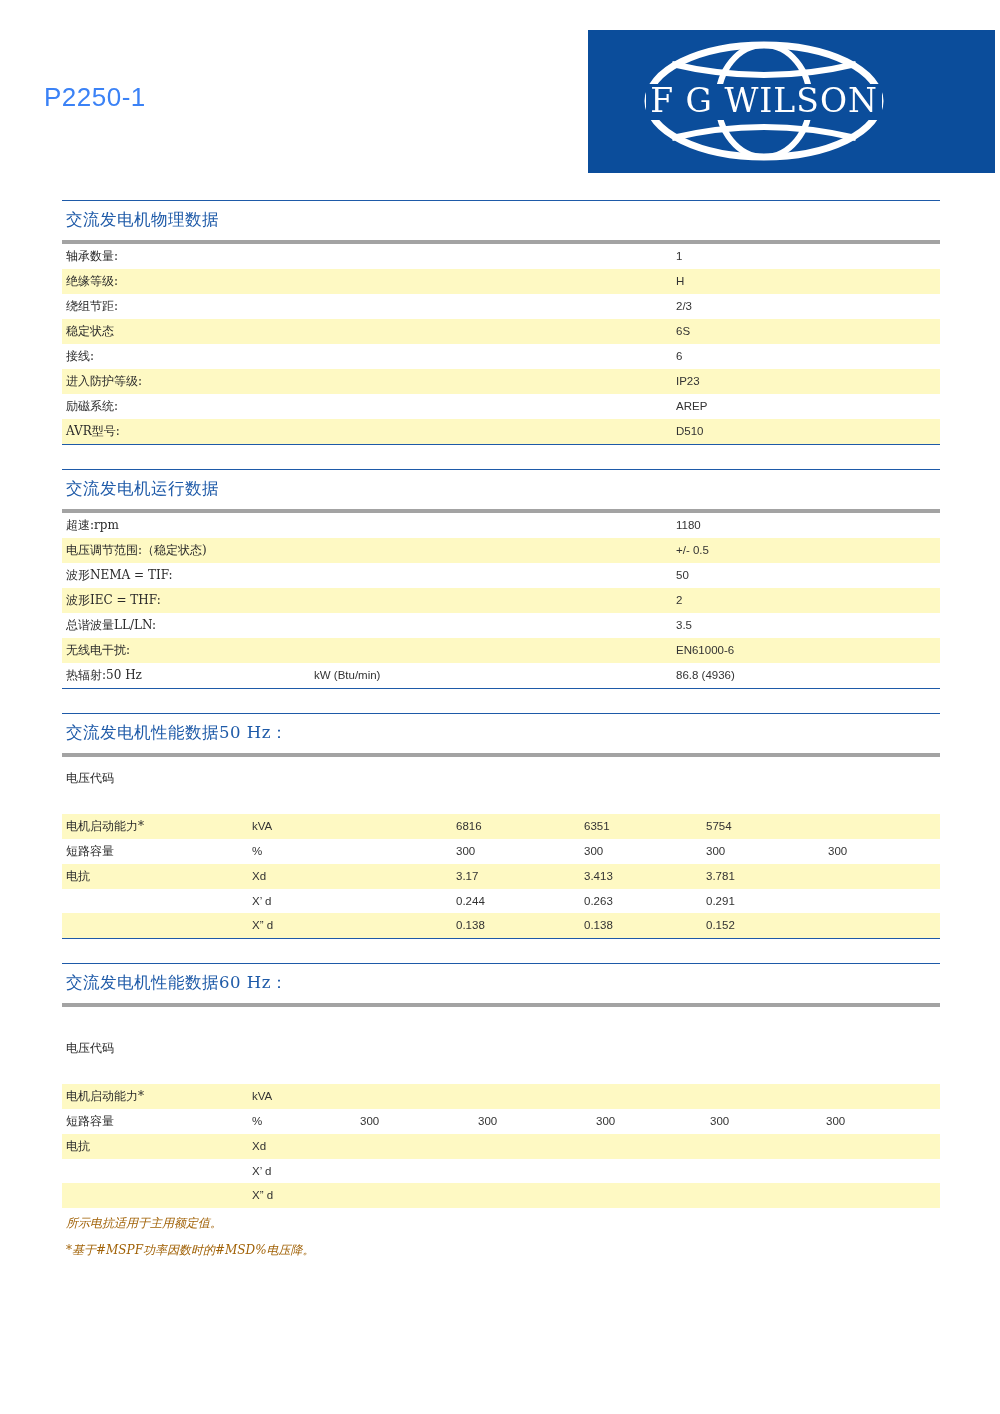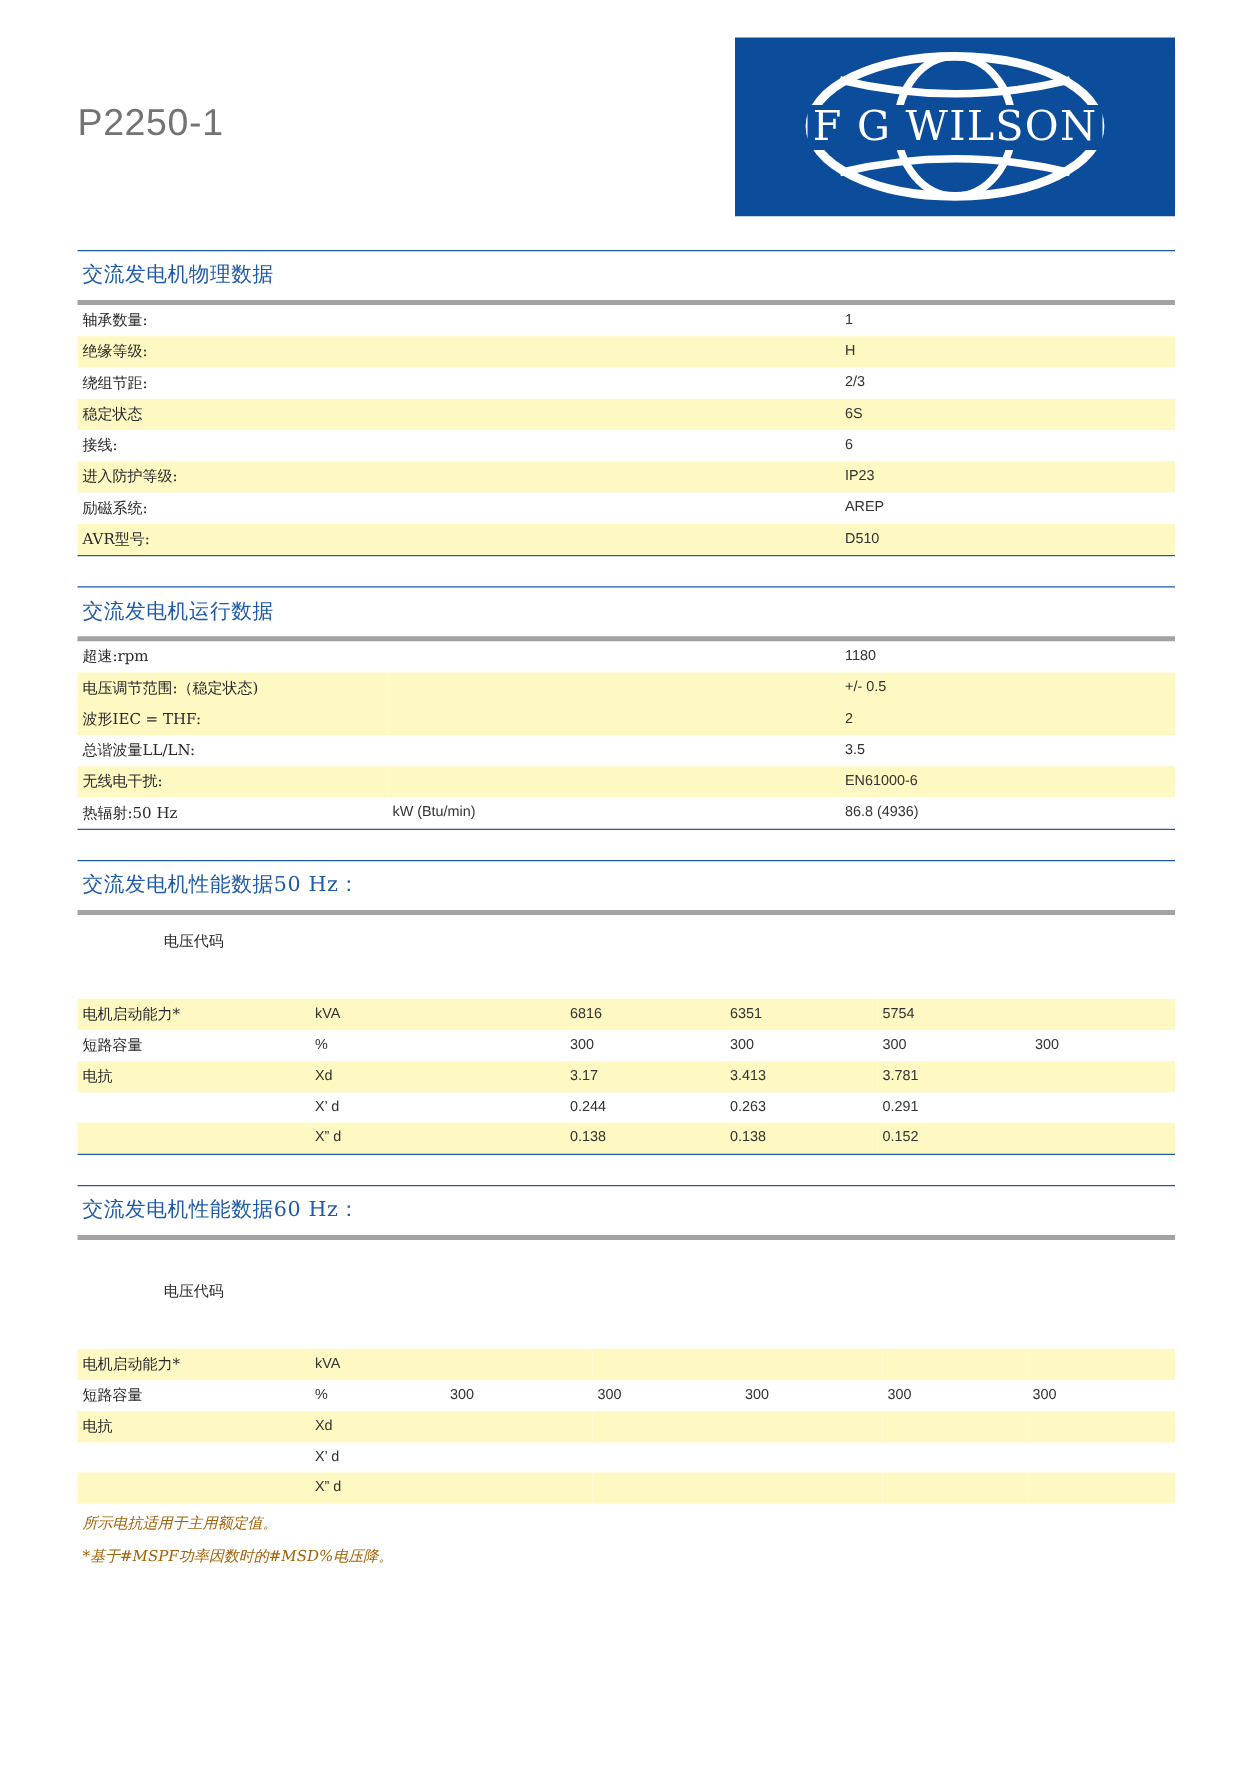--- a/index.html
+++ b/index.html
@@ -21,32 +21,32 @@
     height: 1414px;
   }
 
   
   .header {
     position: relative;
     height: 175px;
   }
   .doc-title {
     position: absolute;
-    left: 62px;
+    left: 44px;
     top: 82px;
-    font-size: 30px;
-    color: #737373;
+    font-size: 26px;
+    color: #3b82f6;
     font-weight: 400;
     letter-spacing: 0.5px;
   }
   .logo-box {
     position: absolute;
     left: 588px;
     top: 30px;
-    width: 352px;
+    width: 407px;
     height: 143px;
     background: #0b4d9b;
   }
   .logo-svg {
     position: absolute;
     left: 0;
     top: 0;
   }
 
   
@@ -103,22 +103,21 @@
     font-family: "Liberation Sans", sans-serif;
     font-size: 11.5px;
     color: #333;
     padding-top: 10px;
     padding-bottom: 10px;
   }
   .perf-vcode td {
     font-family: "DejaVu Serif", serif;
     font-size: 12px;
     padding-top: 14px;
-    padding-bottom: 38px;
-    text-align: center;
+    padding-bottom: 28px;
   }
   .notes {
     font-family: "DejaVu Serif", serif;
     font-size: 12px;
     color: #a16207;
     padding: 6px 4px 2px 4px;
     line-height: 1.6;
     font-style: italic;
   }
 </style>
@@ -200,20 +199,25 @@
         <tr>
           <td>超速:rpm</td>
           <td class="val"></td>
           <td class="val">1180</td>
         </tr>
         <tr class="alt">
           <td>电压调节范围:（稳定状态)</td>
           <td class="val"></td>
           <td class="val">+/- 0.5</td>
         </tr>
+        <tr>
+          <td>波形NEMA = TIF:</td>
+          <td class="val"></td>
+          <td class="val">50</td>
+        </tr>
         <tr class="alt">
           <td>波形IEC = THF:</td>
           <td class="val"></td>
           <td class="val">2</td>
         </tr>
         <tr>
           <td>总谐波量LL/LN:</td>
           <td class="val"></td>
           <td class="val">3.5</td>
         </tr>

